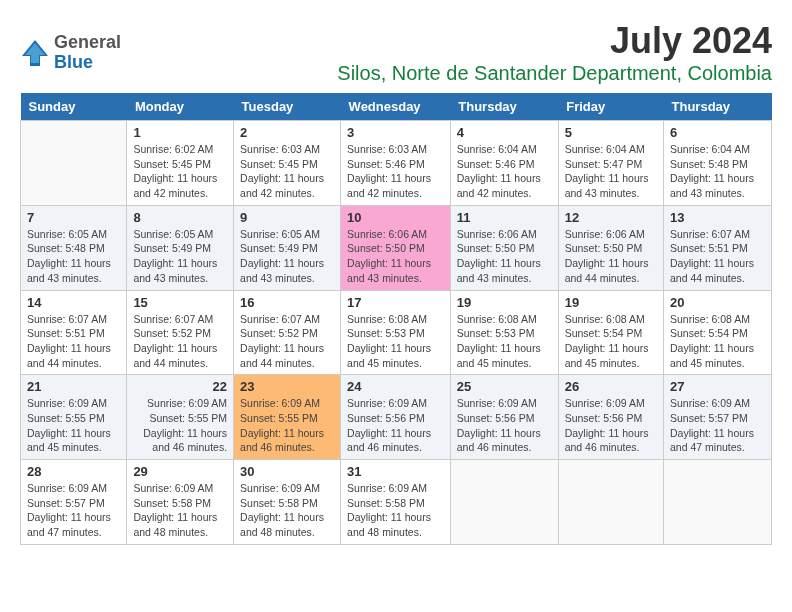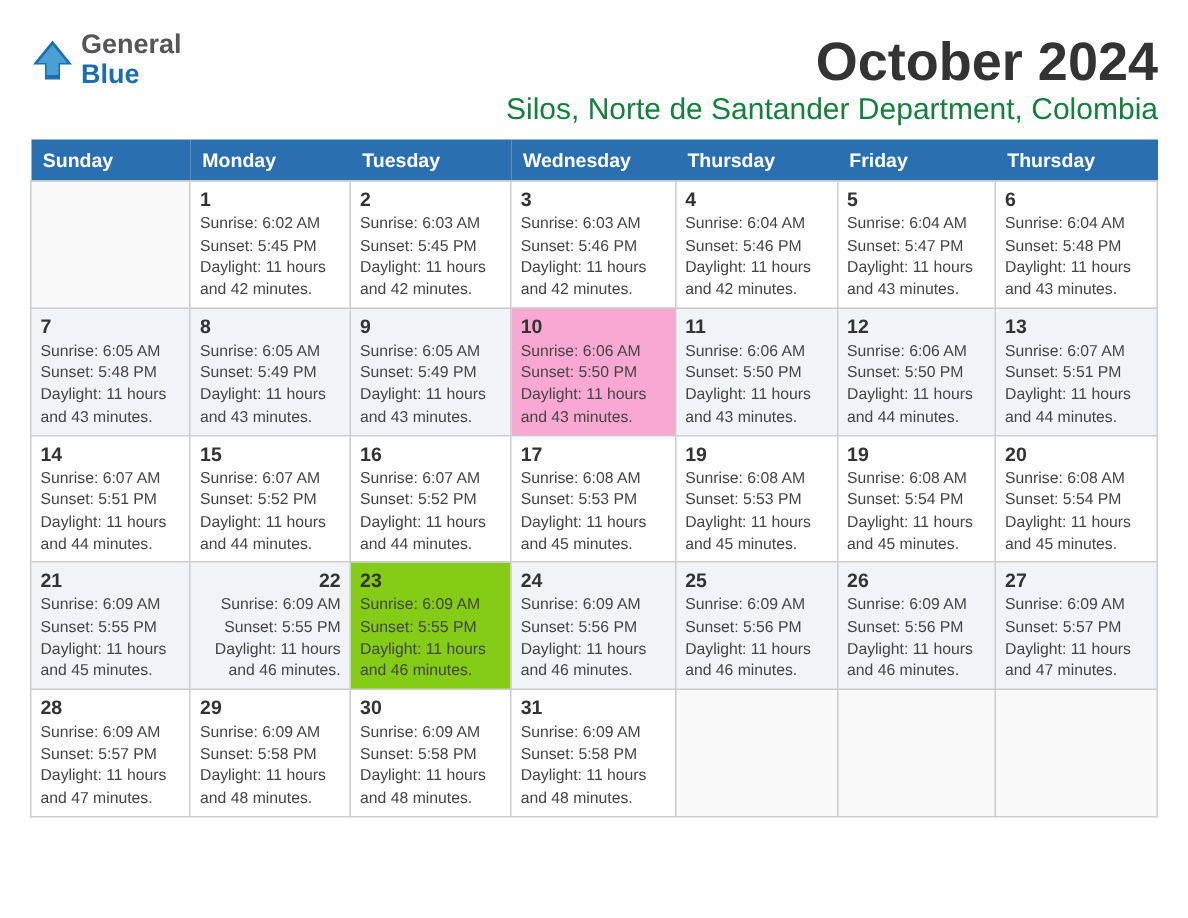--- a/index.html
+++ b/index.html
@@ -6,21 +6,21 @@
     body {
       font-family: Arial, sans-serif;
       background: #fff;
       width: 792px;
       min-height: 612px;
       padding: 20px;
     }
     .header {
       display: flex;
       justify-content: space-between;
-      align-items: flex-start;
+      align-items: center;
       margin-bottom: 8px;
     }
     .logo {
       display: flex;
       align-items: center;
     }
     .logo-text {
       display: flex;
       flex-direction: column;
       font-size: 18px;
@@ -93,21 +93,21 @@
       <svg class="logo-icon" viewBox="0 0 30 30">
         <polygon points="15,2 28,18 20,18 20,28 10,28 10,18 2,18" fill="#1a6faf"></polygon>
         <polygon points="15,5 25,17 19,17 19,25 11,25 11,17 5,17" fill="#4a9fd4"></polygon>
       </svg>
       <div class="logo-text">
         <span class="logo-general">General</span>
         <span class="logo-blue">Blue</span>
       </div>
     </div>
     <div class="title-section">
-      <div class="month-title">October 2024</div>
+      <div class="month-title">July 2024</div>
       <div class="location-title">Silos, Norte de Santander Department, Colombia</div>
     </div>
   </div>
 
   <table>
     <thead>
       <tr>
       <th>Sunday</th>
           <th>Monday</th>
           <th>Tuesday</th>
@@ -273,21 +273,21 @@
 Daylight: 11 hours
 and 45 minutes.</div>
           </td>
           <td style="background: rgb(240, 244, 248); text-align: right;">
             <span class="day-num">22</span>
             <div class="day-info" style="white-space: pre-line;">Sunrise: 6:09 AM
 Sunset: 5:55 PM
 Daylight: 11 hours
 and 46 minutes.</div>
           </td>
-          <td style="background: #84cc16;">
+          <td style="background: #fdba74;">
             <span class="day-num">23</span>
             <div class="day-info" style="white-space: pre-line;">Sunrise: 6:09 AM
 Sunset: 5:55 PM
 Daylight: 11 hours
 and 46 minutes.</div>
           </td>
           <td style="background: rgb(240, 244, 248);">
             <span class="day-num">24</span>
             <div class="day-info" style="white-space: pre-line;">Sunrise: 6:09 AM
 Sunset: 5:56 PM

